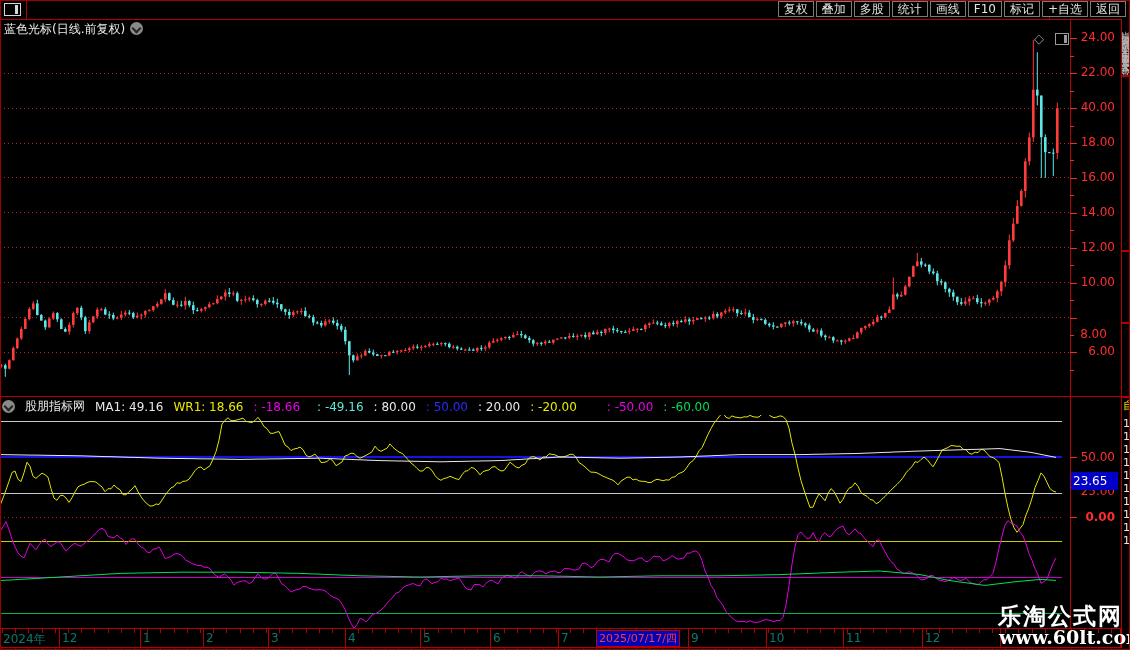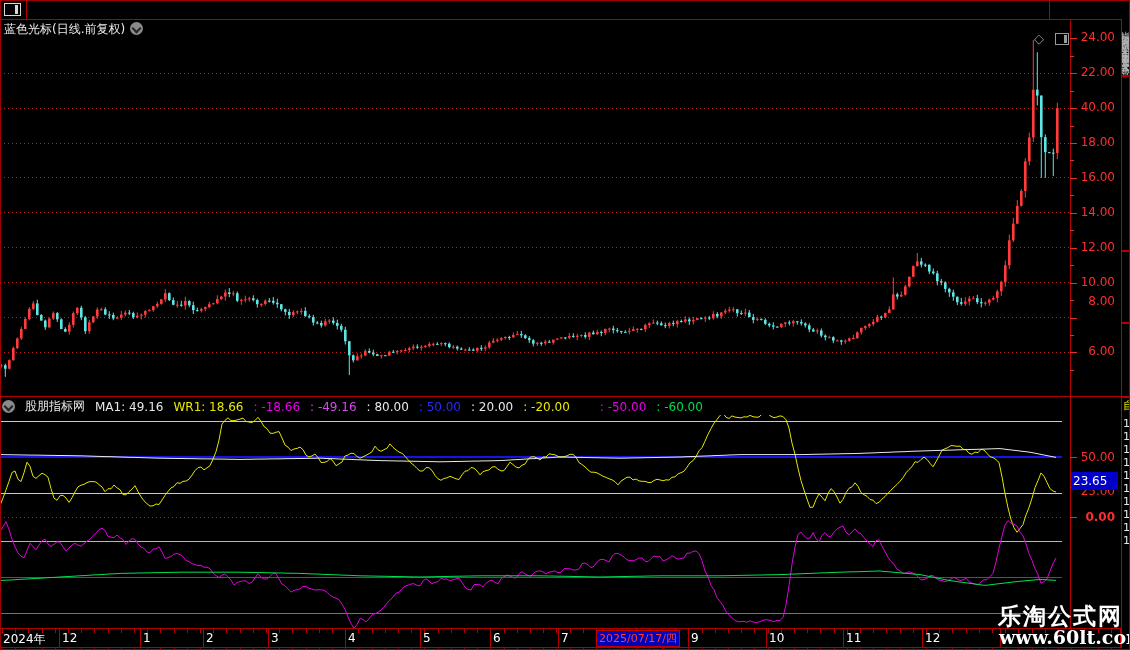--- a/index.html
+++ b/index.html
@@ -22,21 +22,21 @@
   
   #mainsvg{position:absolute;left:0;top:19px;}
   #indsvg{position:absolute;left:0;top:415px;}
   
   .plabel{position:absolute;left:1072px;width:43px;text-align:right;font-size:12px;color:#ff2e2e;white-space:nowrap;}
   .tick{position:absolute;height:1px;background:#e03030;}
   
   #indheader{position:absolute;left:2px;top:399px;height:15px;display:flex;gap:10px;font-size:12px;white-space:nowrap;align-items:center;}
   
   #xaxis{position:absolute;left:0;top:629px;width:1121px;height:18px;background:#000;}
-  .mlabel{position:absolute;top:2px;font-size:12px;color:#ffffff;white-space:nowrap;}
+  .mlabel{position:absolute;top:2px;font-size:12px;color:#0f766e;white-space:nowrap;}
   .mbound{position:absolute;top:0;width:1px;height:18px;background:#b40000;}
   .mtick{position:absolute;top:0;width:1px;height:4px;background:#b40000;}
   .btick{position:absolute;top:648px;width:1px;height:2px;background:#8c0000;}
   #datebox{position:absolute;left:596px;top:630px;width:82px;height:15px;background:#0000bb;border:1px solid #c00000;
            color:#ff3a3a;font-size:11px;line-height:15px;text-align:center;white-space:nowrap;}
   #valuebox{position:absolute;left:1071px;top:472px;width:45px;height:18px;background:#0000c8;color:#fff;
             font-size:12px;line-height:18px;text-align:left;padding-left:2px;z-index:5;}
   
   #strip{position:absolute;left:1121px;top:19px;width:9px;height:629px;border-left:1px solid #b40000;overflow:hidden;background:#000;}
   #strip .vtext{position:absolute;left:-4px;writing-mode:vertical-rl;text-orientation:upright;font-size:10px;letter-spacing:2px;color:#b8b8b8;white-space:nowrap;}
@@ -52,20 +52,31 @@
 </style>
 </head>
 <body>
 
 <div id="topbar">
   <div id="winicon">
       <div class="bar"></div>
     </div>
   <div class="redline" style="left:26px;top:0;width:1px;height:19px;"></div>
   <div class="redline" style="left:1049px;top:0;width:1px;height:19px;"></div>
+  <div id="rightbtns">
+      <span class="btn">复权</span>
+      <span class="btn">叠加</span>
+      <span class="btn">多股</span>
+      <span class="btn">统计</span>
+      <span class="btn">画线</span>
+      <span class="btn">F10</span>
+      <span class="btn">标记</span>
+      <span class="btn">+自选</span>
+      <span class="btn">返回</span>
+    </div>
 </div>
 <div class="redline" style="left:0;top:19px;width:1130px;height:1px;"></div>
 
 <div id="title"><span>蓝色光标(日线.前复权)</span><span class="chev-circle"></span></div>
 
 <div id="diamond">◇</div>
 <div id="restore">
     <div class="bar"></div>
   </div>
 
@@ -622,21 +633,21 @@
     <div class="plabel" style="top: 135px;">18.00</div>
     <div class="tick" style="left: 1070px; top: 143px; width: 7px;"></div>
     <div class="plabel" style="top: 169.9px;">16.00</div>
     <div class="tick" style="left: 1070px; top: 177.9px; width: 7px;"></div>
     <div class="plabel" style="top: 204.8px;">14.00</div>
     <div class="tick" style="left: 1070px; top: 212.8px; width: 7px;"></div>
     <div class="plabel" style="top: 239.7px;">12.00</div>
     <div class="tick" style="left: 1070px; top: 247.7px; width: 7px;"></div>
     <div class="plabel" style="top: 274.6px;">10.00</div>
     <div class="tick" style="left: 1070px; top: 282.6px; width: 7px;"></div>
-    <div class="plabel" style="top: 294px;">8.00</div>
+    <div class="plabel" style="top: 327px; text-align: center;">8.00</div>
     <div class="tick" style="left: 1070px; top: 317.5px; width: 7px;"></div>
     <div class="plabel" style="top: 344.4px;">6.00</div>
     <div class="tick" style="left: 1070px; top: 352.4px; width: 7px;"></div>
     <div class="tick" style="left: 1070px; top: 369.85px; width: 4px;"></div>
     <div class="tick" style="left: 1070px; top: 334.95px; width: 4px;"></div>
     <div class="tick" style="left: 1070px; top: 300.05px; width: 4px;"></div>
     <div class="tick" style="left: 1070px; top: 265.15px; width: 4px;"></div>
     <div class="tick" style="left: 1070px; top: 230.25px; width: 4px;"></div>
     <div class="tick" style="left: 1070px; top: 195.35px; width: 4px;"></div>
     <div class="tick" style="left: 1070px; top: 160.45px; width: 4px;"></div>
@@ -645,21 +656,21 @@
     <div class="tick" style="left: 1070px; top: 55.75px; width: 4px;"></div>
   </div>
 
 <div class="redline" style="left:0;top:396px;width:1121px;height:1px;"></div>
 <div id="indheader">
   <span class="chev-circle" style="margin-left:0;"></span>
 <span style="color: rgb(232, 232, 232);">股朋指标网</span>
     <span style="color: rgb(232, 232, 232);">MA1: 49.16</span>
     <span style="color: rgb(232, 232, 0);">WR1: 18.66</span>
     <span style="color: rgb(232, 0, 232);">: -18.66</span>
-    <span style="color: #d946ef;">: -49.16</span>
+    <span style="color: #5eead4; margin-left: 7px;">: -49.16</span>
     <span style="color: rgb(232, 232, 232);">: 80.00</span>
     <span style="color: rgb(42, 42, 255);">: 50.00</span>
     <span style="color: rgb(232, 232, 232);">: 20.00</span>
     <span style="color: rgb(232, 232, 0);">: -20.00</span>
     <span style="color: rgb(232, 0, 232); margin-left: 20px;">: -50.00</span>
     <span style="color: rgb(0, 220, 80);">: -60.00</span>
   </div>
 <svg id="indsvg" width="1070" height="213">
     <line x1="0" y1="6" x2="1062" y2="6" stroke="#c8c8c8" stroke-width="1" shape-rendering="crispEdges"></line>
     <line x1="0" y1="42" x2="1062" y2="42" stroke="#1414e6" stroke-width="2" shape-rendering="crispEdges"></line>

